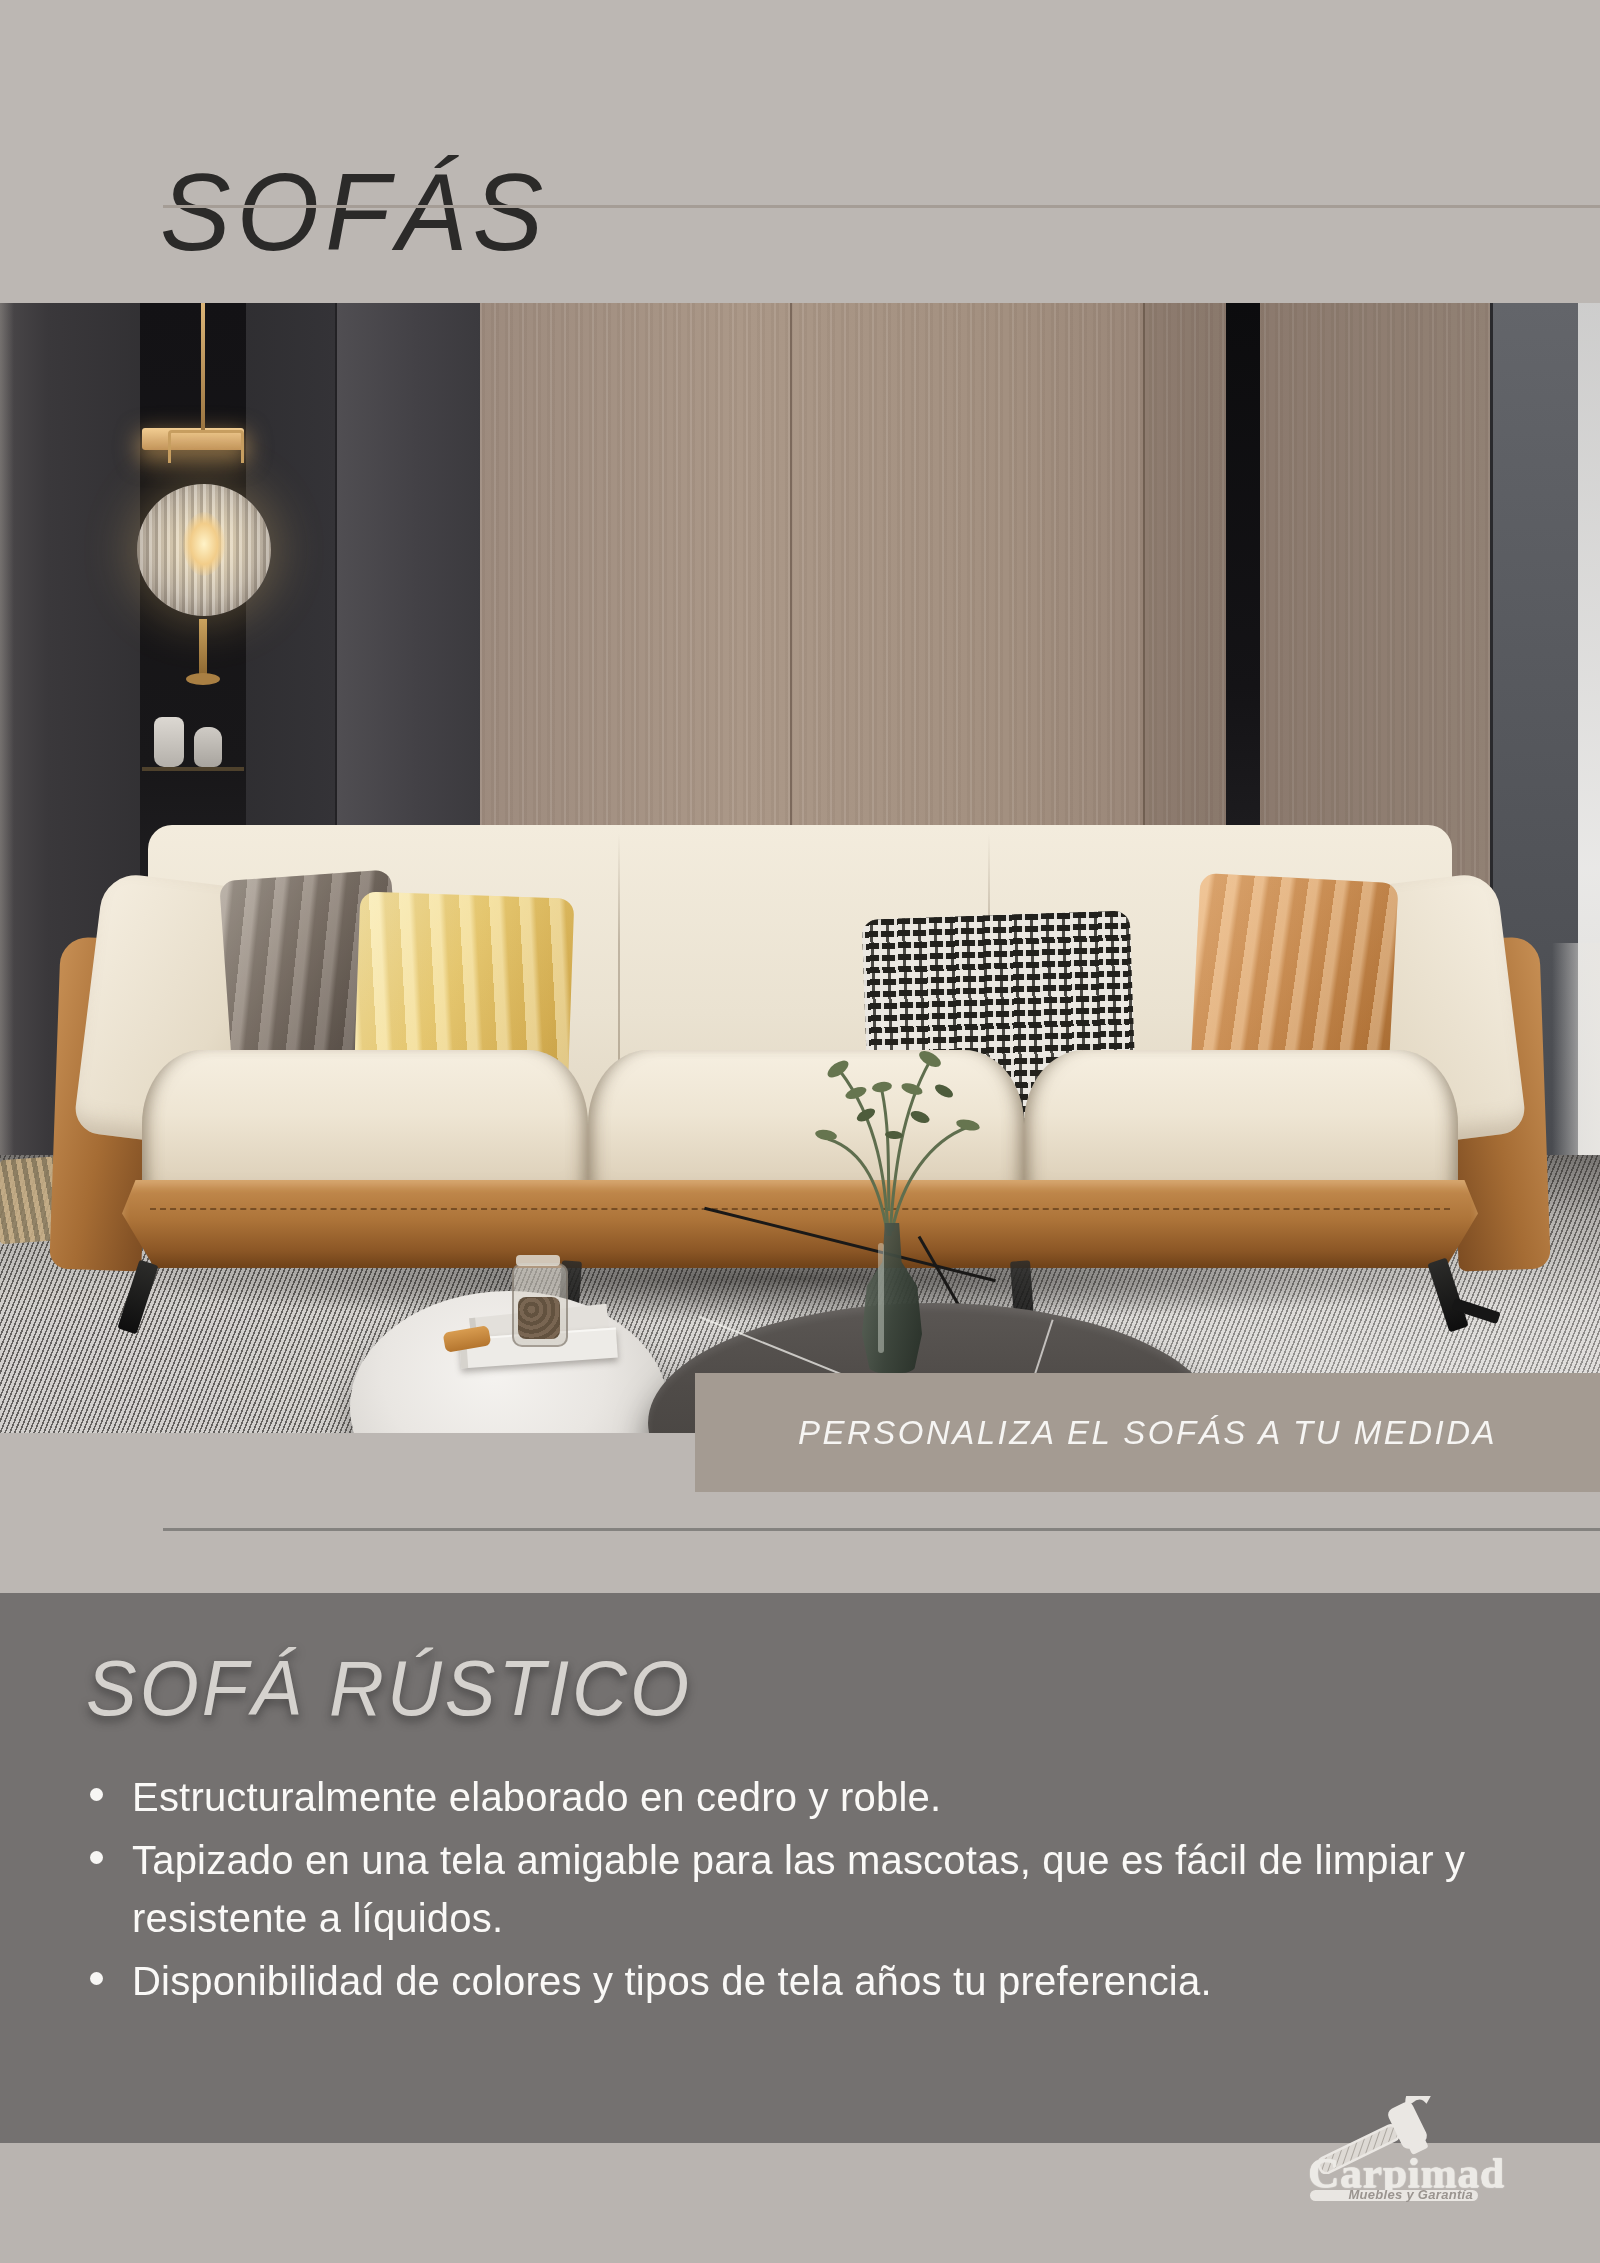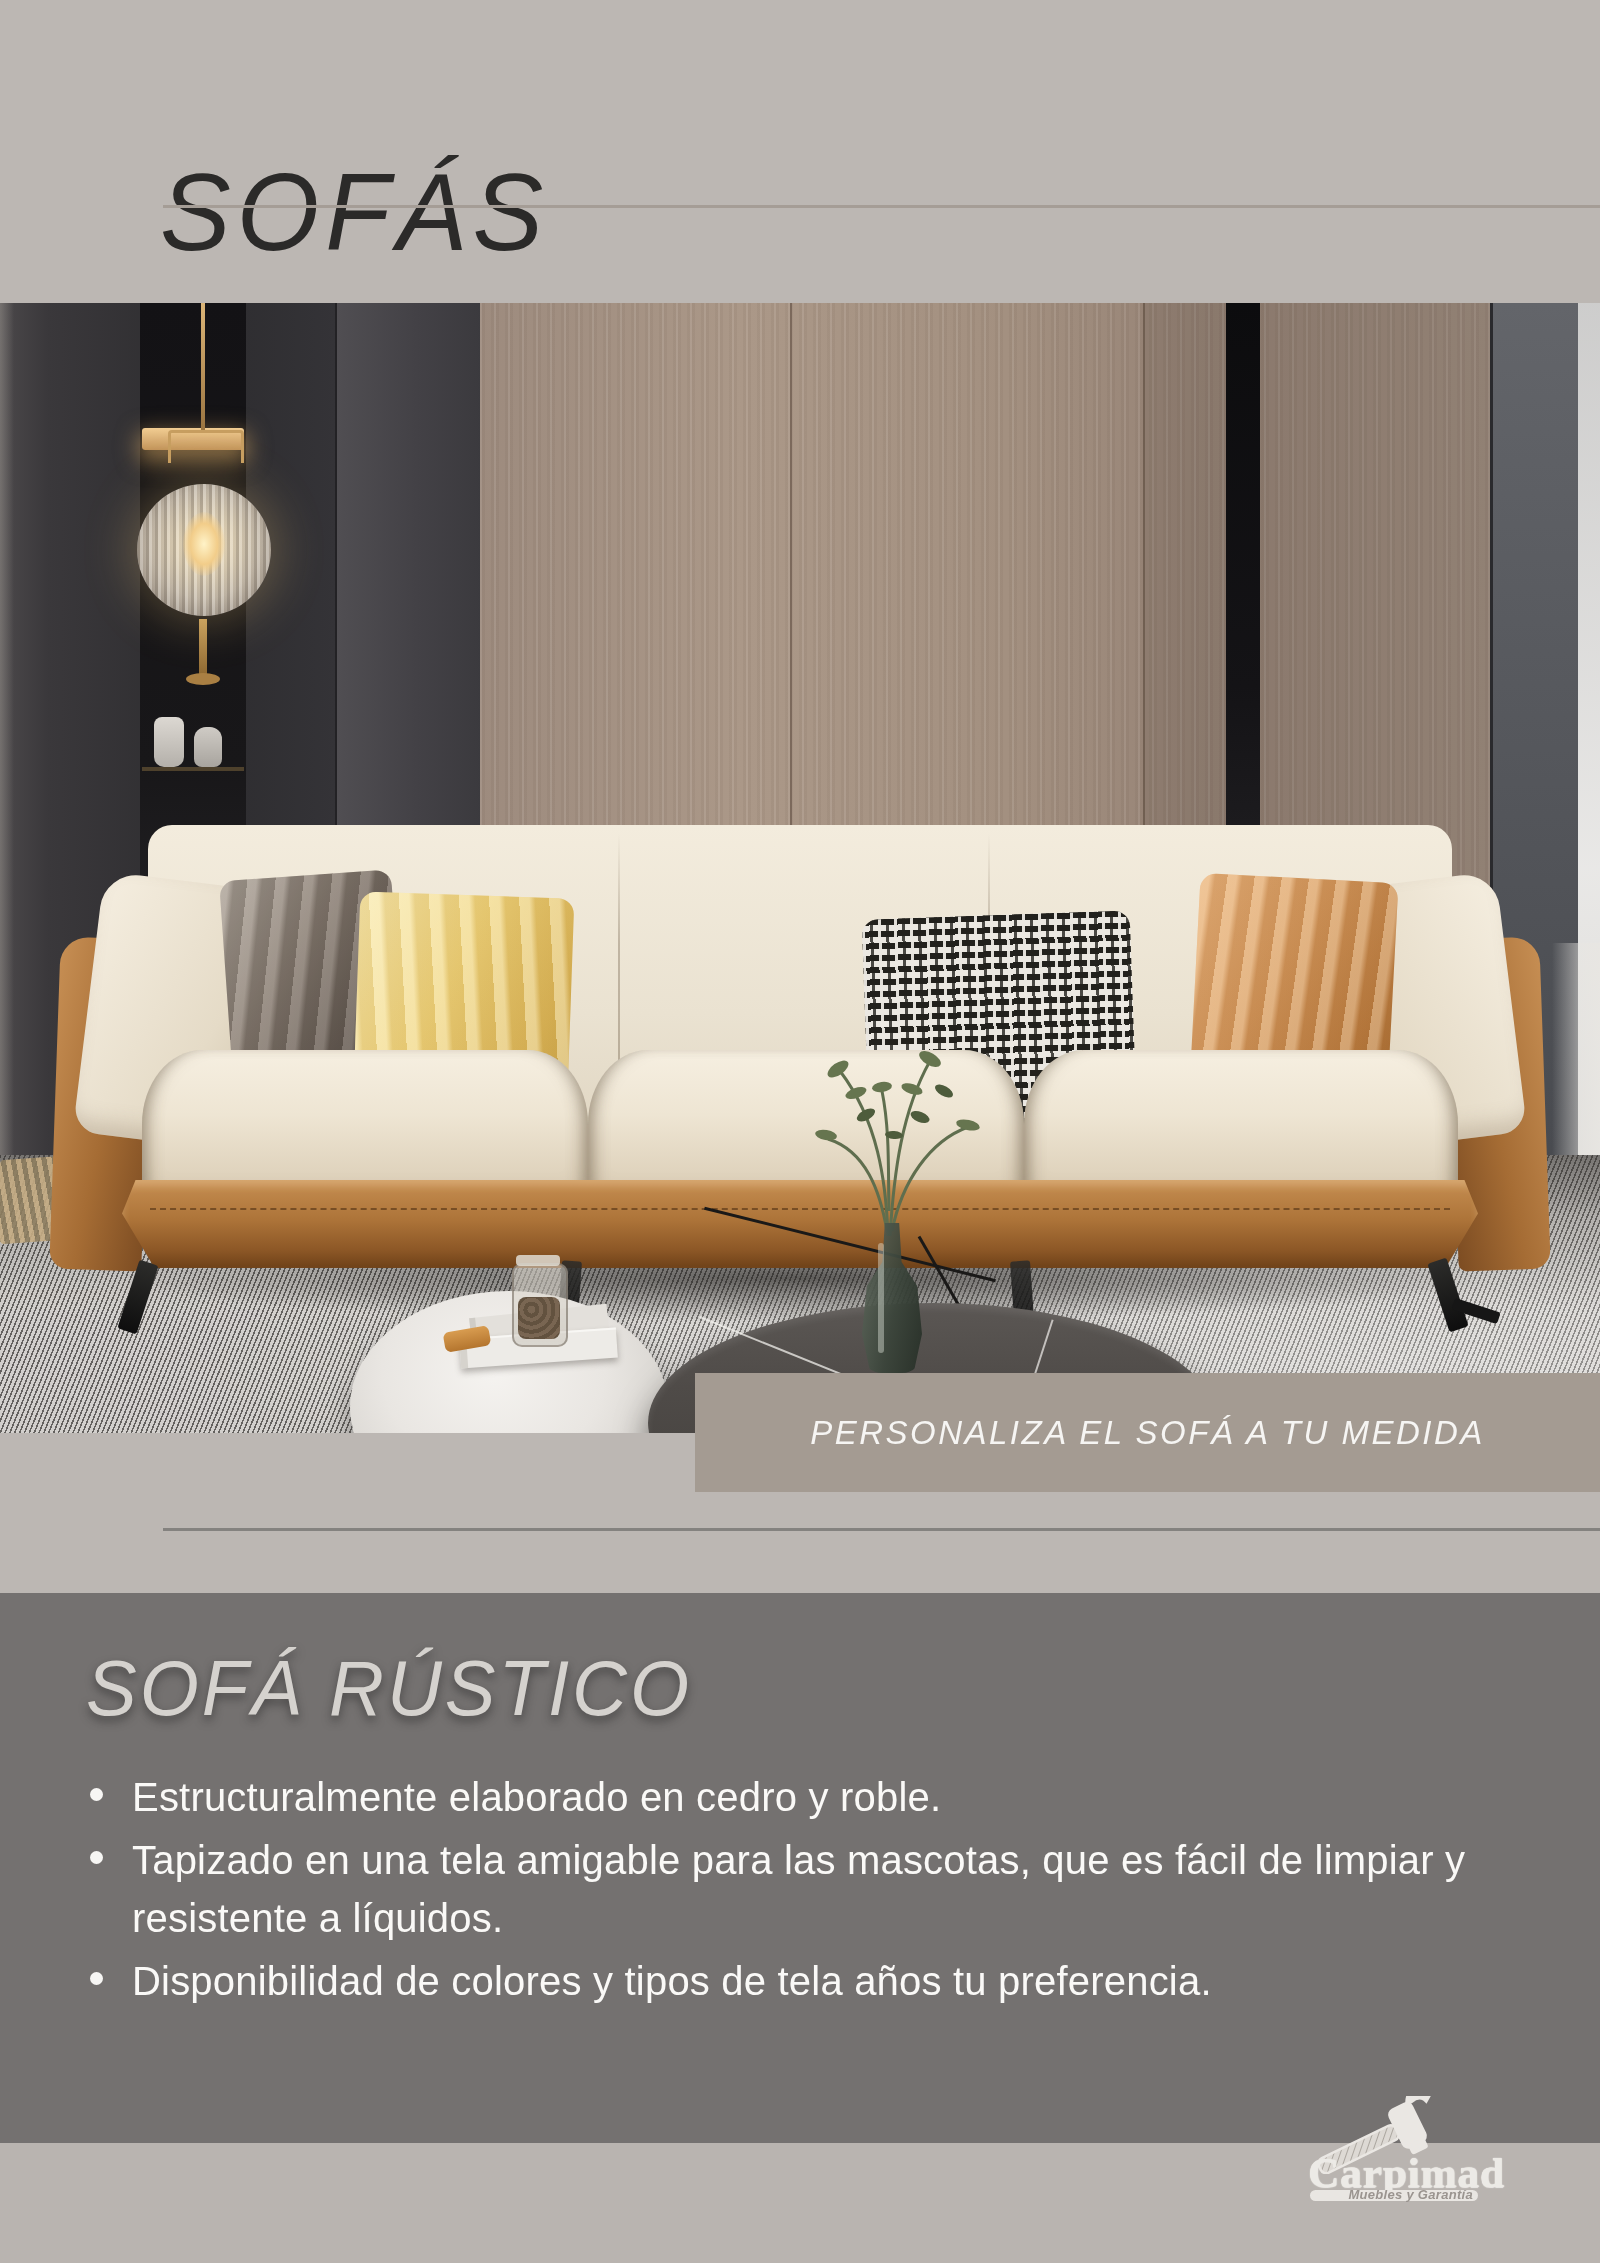--- a/index.html
+++ b/index.html
@@ -284,21 +284,21 @@
         <ellipse cx="150" cy="86" rx="10" ry="5" transform="rotate(22 150 86)"></ellipse>
         <ellipse cx="124" cy="104" rx="9" ry="4" transform="rotate(5 124 104)"></ellipse>
         <ellipse cx="174" cy="60" rx="10" ry="5" transform="rotate(30 174 60)"></ellipse>
       </g>
     </svg>
     <div class="vase"></div>
     <div class="vase-hl"></div>
   </div>
 
   <div class="caption-box">
-    <span>PERSONALIZA EL SOFÁ A TU MEDIDA</span>
+    <span>PERSONALIZA EL SOFÁS A TU MEDIDA</span>
   </div>
 
   <div class="rule rule-mid"></div>
 
   <section class="dark-section">
     <h2 class="section-heading">SOFÁ RÚSTICO</h2>
     <ul class="feature-list">
       <li class="dot"><span>Estructuralmente elaborado en cedro y roble.</span></li>
       <li class="dot wrap"><span>Tapizado en una tela amigable para las mascotas, que es fácil de limpiar y resistente a líquidos.</span></li>
       <li class="dot"><span>Disponibilidad de colores y tipos de tela años tu preferencia.</span></li>

